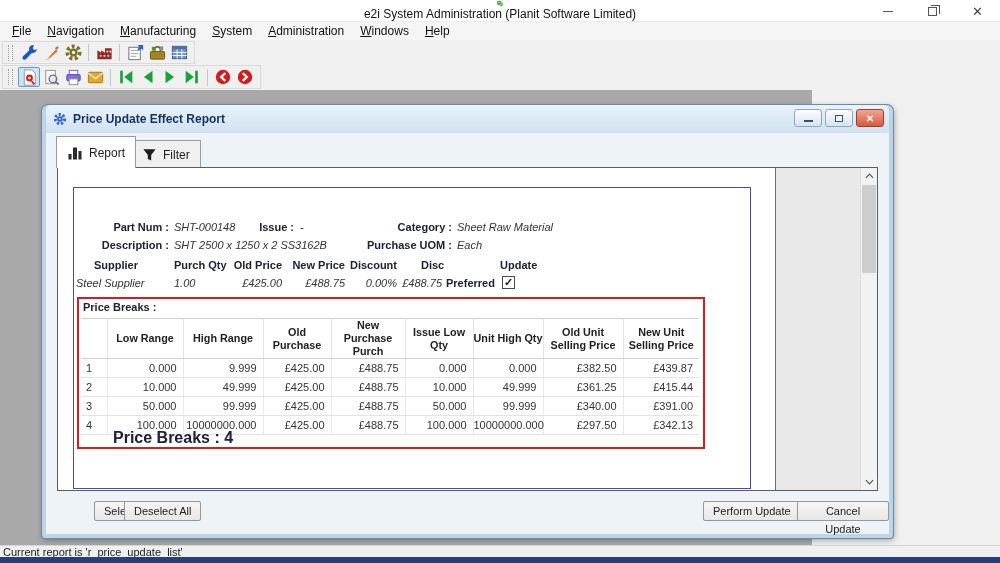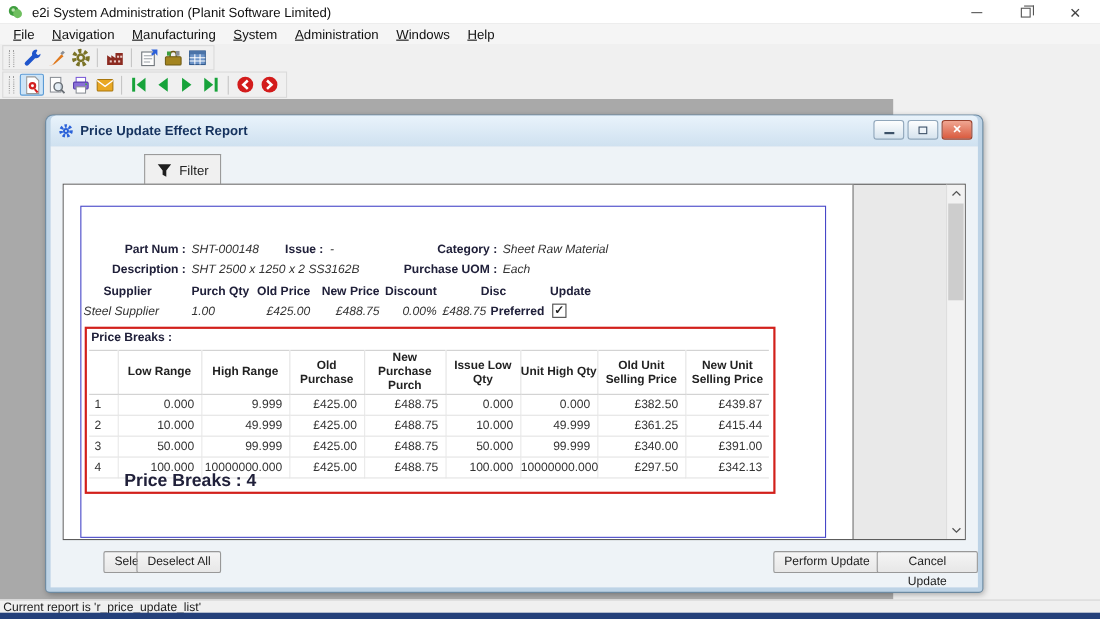--- a/index.html
+++ b/index.html
@@ -1,20 +1,20 @@
 <!DOCTYPE html>
 <html><head>
 <meta charset="utf-8">
 <style>
   * { margin:0; padding:0; box-sizing:border-box; }
   html,body { width:1000px; height:563px; overflow:hidden; }
   body { font-family:"Liberation Sans", sans-serif; background:#f0f0f0; position:relative; font-size:12px; color:#222; }
 
   
-  .titlebar { position:absolute; left:0; top:0; width:1000px; height:22px; background:#ffffff; display:flex; align-items:center; border-bottom:1px solid #ececec; }
+  .titlebar { position:absolute; left:0; top:0; width:1000px; height:22px; background:#ffffff; display:flex; align-items:center; border-bottom:1px solid #ececec;flex-direction:column; }
   .app-icon { width:14px; height:14px; margin:0 8px 0 7px; }
   .titlebar-text { font-size:12px; color:#111; }
   .win-controls { position:absolute; right:0; top:0; height:22px; display:flex; }
   .win-btn { width:45px; height:22px; display:flex; align-items:center; justify-content:center; color:#444; font-size:11px; }
   .min-glyph { width:10px; height:0; border-top:1.5px solid #555; display:block; }
   .restore-glyph { width:9px; height:9px; border:1px solid #555; position:relative; background:#fff; }
   .restore-glyph::before { content:""; position:absolute; left:2px; top:-3px; width:8px; height:8px; border:1px solid #555; border-left:none; border-bottom:none; }
 
   .menubar { position:absolute; left:0; top:22px; width:1000px; height:18px; background:#f5f5f5; display:flex; align-items:center; padding-left:4px; }
   .menu-item { padding:1px 8px; font-size:12px; color:#111; }
@@ -271,20 +271,28 @@
             <span class="cw-restore-glyph"></span>
           </div>
         <div class="cw-btn close">
             <span>✕</span>
           </div>
       </div>
     </div>
 
     <div class="child-body">
 
+      <div class="tab active">
+        <svg width="16" height="16" viewBox="0 0 16 16">
+          <rect x="1.5" y="9" width="3" height="5.5" fill="#2b2b2b"></rect>
+            <rect x="6" y="2.5" width="4" height="12" fill="#2b2b2b"></rect>
+            <rect x="11.5" y="6" width="3" height="8.5" fill="#2b2b2b"></rect>
+        </svg>
+        <span>Report</span>
+      </div>
       <div class="tab inactive">
         <svg width="15" height="15" viewBox="0 0 16 16">
           <path d="M1.5 2.5h13L9.8 8.5v6L6.2 12.7V8.5z" fill="#1e1e1e"></path>
         </svg>
         <span>Filter</span>
       </div>
 
       <div class="viewport">
         <div class="paper">
           <div class="blue-frame">
@@ -300,21 +308,21 @@
             <span class="fld lbl" style="left:0; top:51px; width:95px;">Description :</span>
             <span class="fld val" style="left:100px; top:51px;">SHT 2500 x 1250 x 2 SS3162B</span>
             <span class="fld lbl" style="left:268px; top:51px; width:110px;">Purchase UOM :</span>
             <span class="fld val" style="left:383px; top:51px;">Each</span>
 
             <span class="fld lbl" style="left:20px; top:71px;">Supplier</span>
             <span class="fld lbl" style="left:100px; top:71px;">Purch Qty</span>
             <span class="fld lbl" style="left:143px; top:71px; width:65px;">Old Price</span>
             <span class="fld lbl" style="left:208px; top:71px; width:63px;">New Price</span>
             <span class="fld lbl" style="left:268px; top:71px; width:55px;">Discount</span>
-            <span class="fld lbl" style="left:315px; top:71px; width:53px; text-align:right; padding-left:32px; width:auto;margin-left:16px;">Disc</span>
+            <span class="fld lbl" style="left:315px; top:71px; width:53px; text-align:right; padding-left:32px; width:auto;">Disc</span>
             <span class="fld lbl" style="left:426px; top:71px;">Update</span>
 
             <span class="fld val" style="left:2px; top:89px;">Steel Supplier</span>
             <span class="fld val" style="left:100px; top:89px;">1.00</span>
             <span class="fld val" style="left:143px; top:89px; width:65px; text-align:right;">£425.00</span>
             <span class="fld val" style="left:208px; top:89px; width:63px; text-align:right;">£488.75</span>
             <span class="fld val" style="left:268px; top:89px; width:55px; text-align:right;">0.00%</span>
             <span class="fld val" style="left:315px; top:89px; width:53px; text-align:right;">£488.75</span>
             <span class="fld lbl" style="left:372px; top:89px; text-align:left;">Preferred</span>
             <span class="checkbox checked" style="left:428px; top:88px;"></span>

